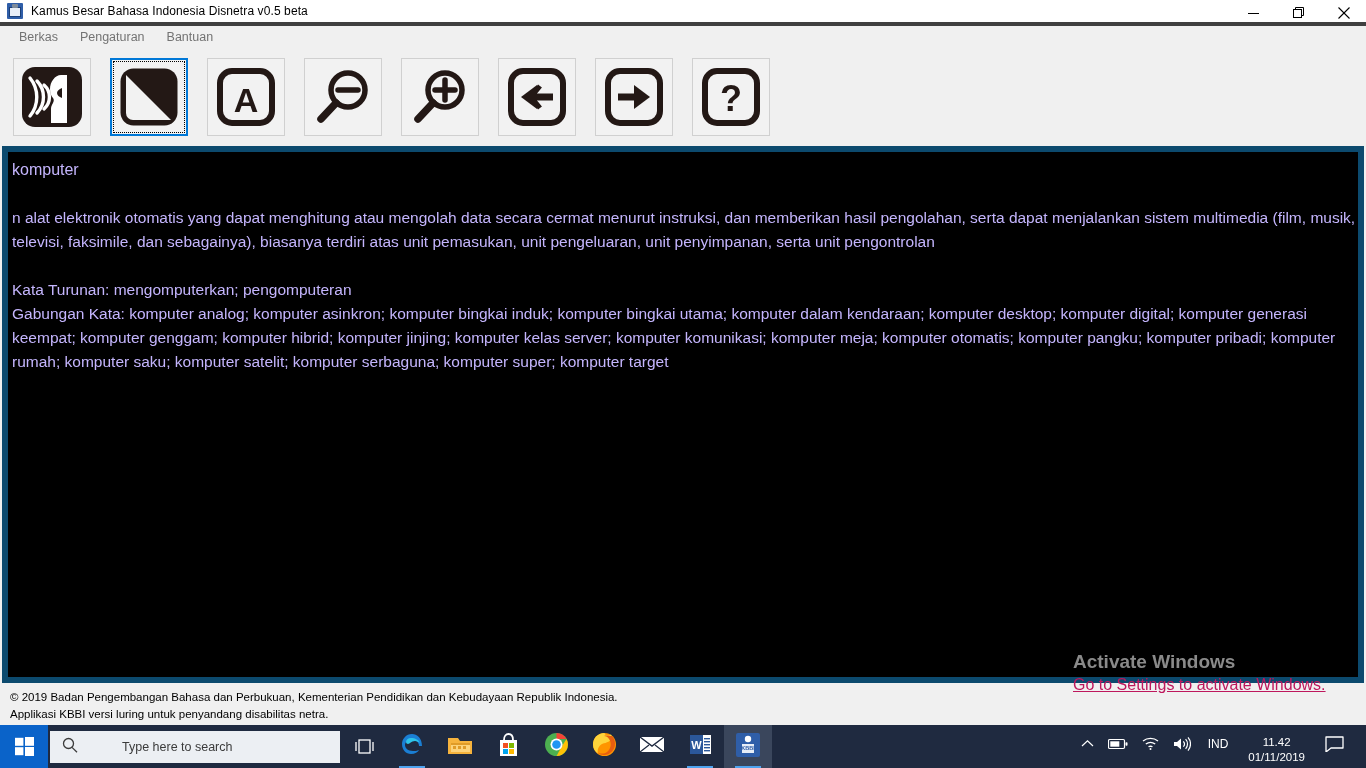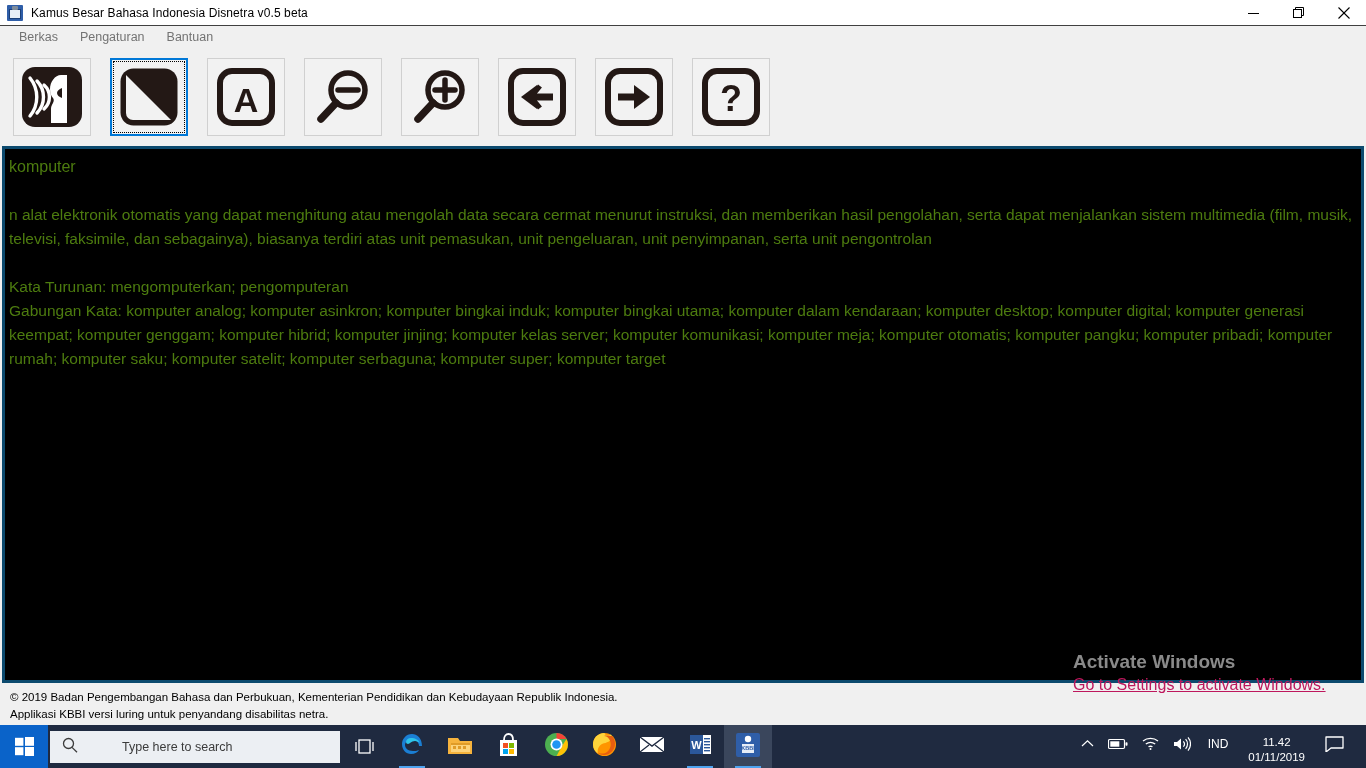--- a/index.html
+++ b/index.html
@@ -16,21 +16,21 @@
     width: 1366px; height: 725px;
     background: #f0f0f0;
     display: flex; flex-direction: column;
   }
 
   
   .titlebar {
     height: 21px; min-height: 26px;
     background: #ffffff;
     display: flex; align-items: center;
-    border-bottom: 1px solid #404040;
+    border-bottom: 4px solid #404040;
     position: relative;
   }
   .app-icon {
     width: 16px; height: 16px; margin-left: 7px; margin-right: 8px;
     position: relative; flex: none;
     background: #2f5ea8;
     border-radius: 1px;
     overflow: hidden;
   }
   .app-icon .book {
@@ -100,22 +100,22 @@
   .content-wrap {
     flex: 1;
     background: #f0f0f0;
     padding: 0 2px 0 2px;
     position: relative;
     display: flex; flex-direction: column;
   }
   .content {
     flex: 1;
     background: #000000;
-    border: 3px solid #0c4a6e;
-    color: #4d7c0f;
+    border: 6px solid #0c4a6e;
+    color: #c4b5fd;
     font-size: 15.5px;
     line-height: 24px;
     padding: 6px 2px 6px 4px;
     overflow: hidden;
     position: relative;
   }
   .entry-word { font-size: 16px; }
   .blank-line { height: 24px; }
   .def-block, .kt-line, .gk-line { }
 

